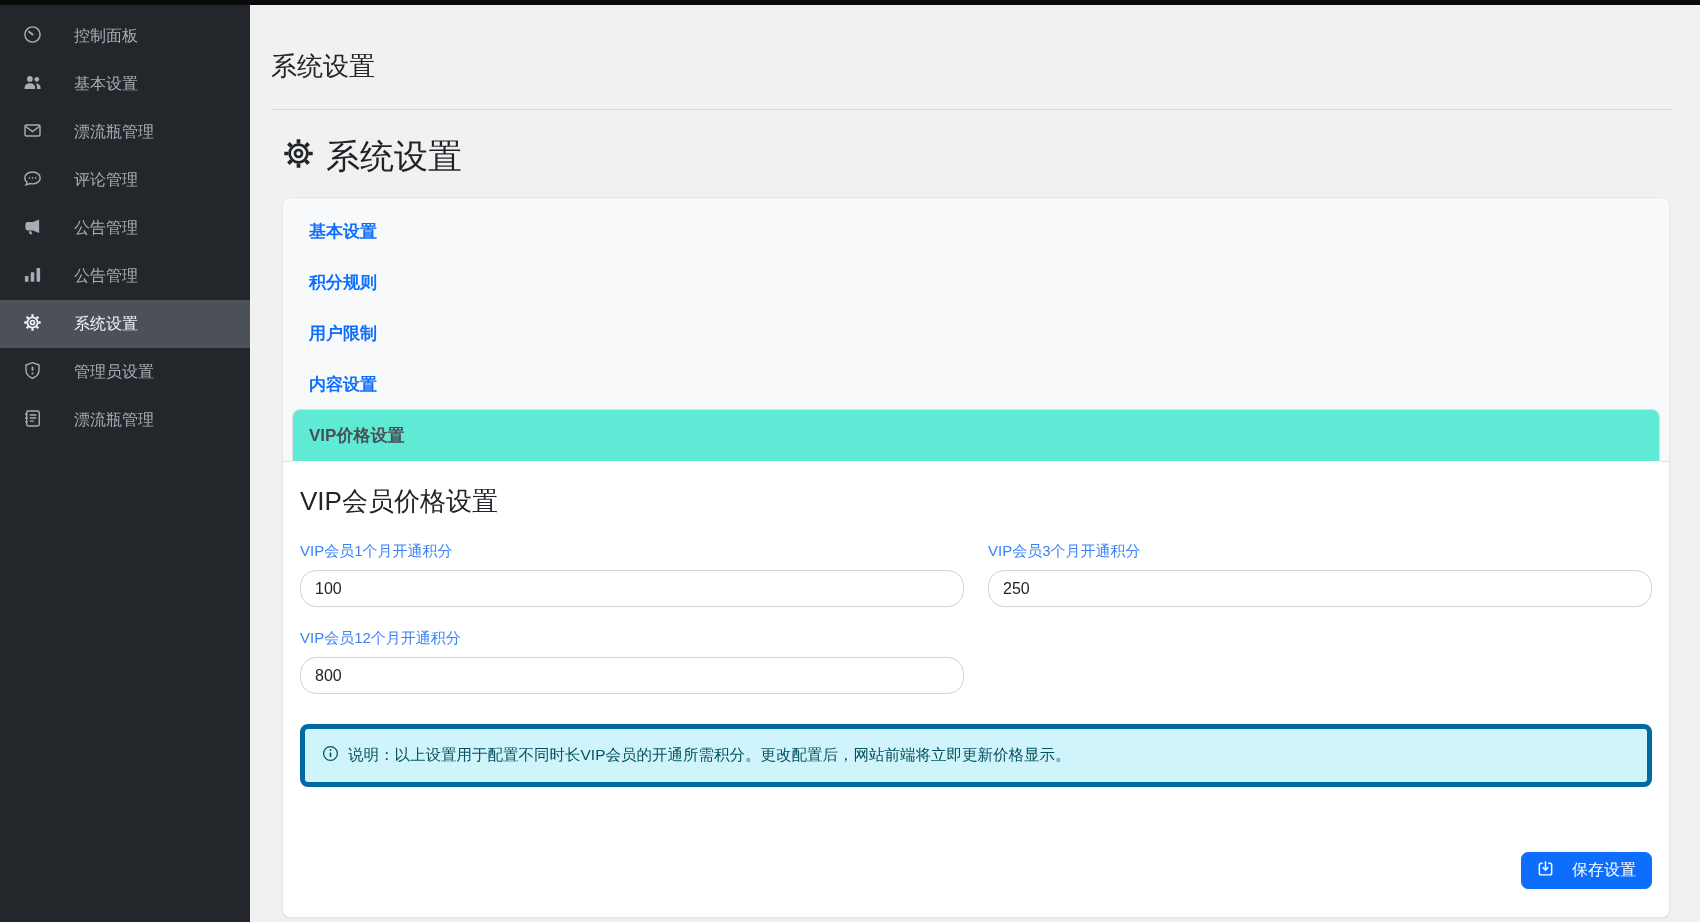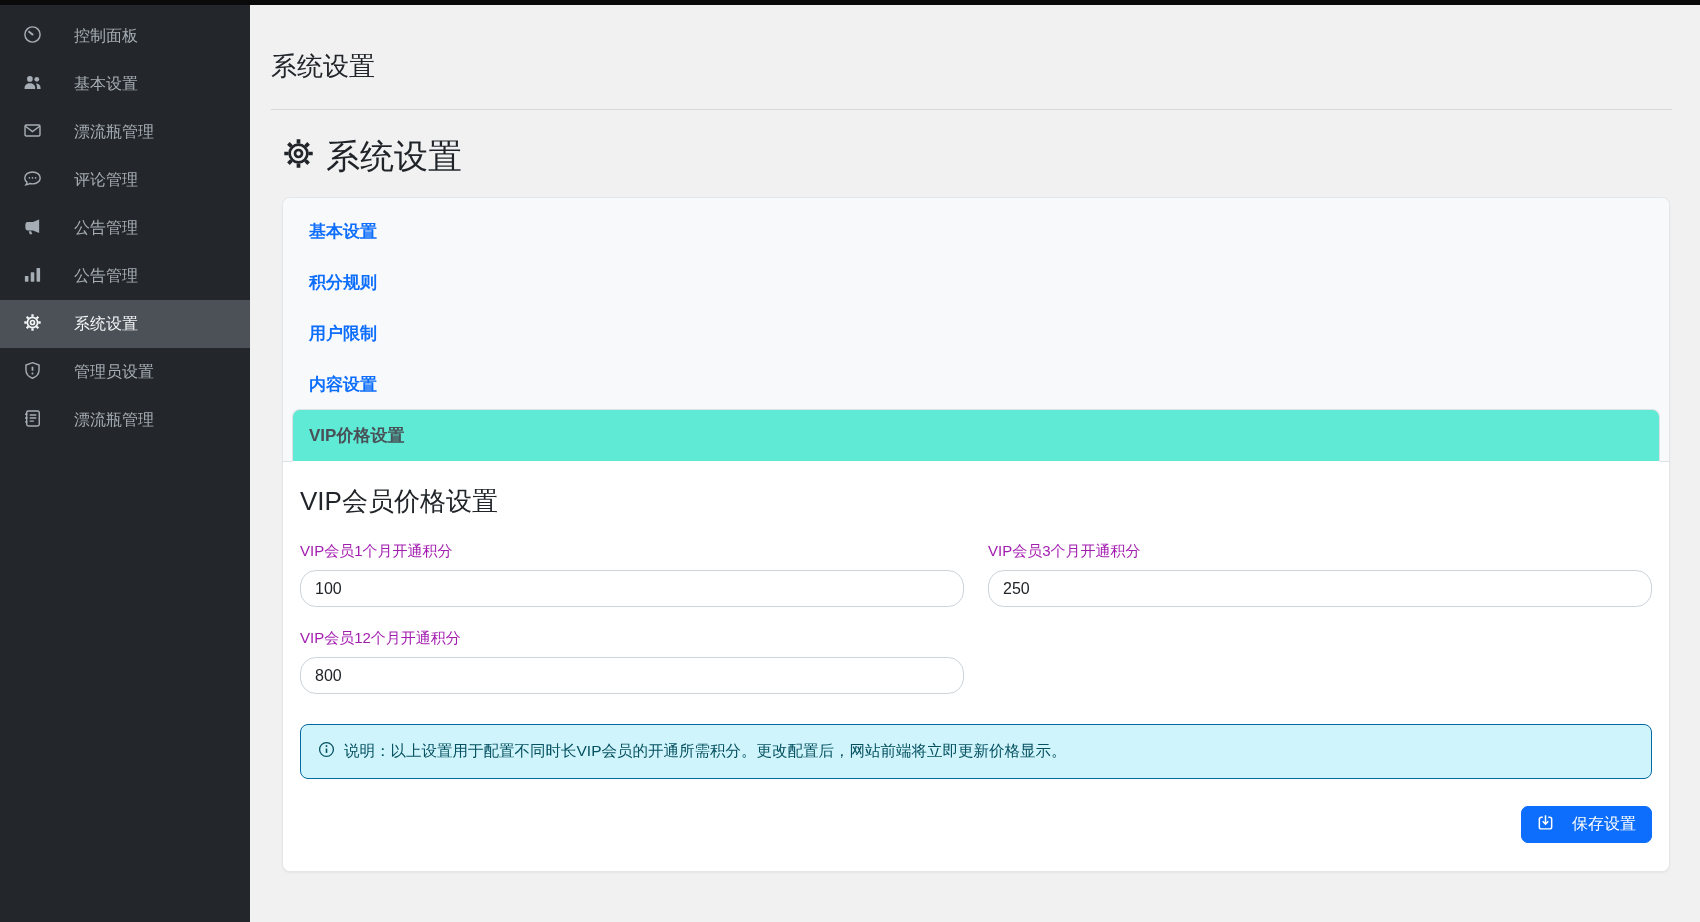--- a/index.html
+++ b/index.html
@@ -65,42 +65,42 @@
     background: #5eead4; color: #495057;
     border: 1px solid #dee2e6; border-bottom: 1px solid #fff;
     border-radius: 8px 8px 0 0;
   }
   .card-body { padding: 22px 17px 28px 17px; }
   .section-title { font-size: 26px; color: #212529; }
   .form-grid {
     display: grid; grid-template-columns: 1fr 1fr;
     column-gap: 24px; row-gap: 22px; margin-top: 23px;
   }
-  .field label { display: block; font-size: 15px; color: #a21caf; margin-bottom: 9px; }
+  .field label { display: block; font-size: 15px; color: #3b82f6; margin-bottom: 9px; }
   .field input {
     width: 100%; height: 37px; padding: 0 14px;
     font-size: 16px; color: #212529;
     border: 1px solid #ced4da; border-radius: 16px;
     outline: none; background: #fff; font-family: inherit;
   }
   .alert {
     margin-top: 30px;
     display: flex; align-items: center; gap: 9px;
-    background: #cff4fc; border: 1px solid #0369a1;
+    background: #cff4fc; border: 5px solid #0369a1;
     color: #055160; border-radius: 8px;
     padding: 16px 17px; font-size: 15.5px;
   }
   .alert svg { width: 17px; height: 17px; flex: none; }
   .footer-row { margin-top: 27px; display: flex; justify-content: flex-end; }
   .btn-primary {
     display: flex; align-items: center; gap: 18px;
     background: #0d6efd; color: #fff;
     border: 1px solid #0d6efd; border-radius: 7px;
     height: 37px; padding: 0 15px;
-    font-size: 16px; cursor: pointer; font-family: inherit;
+    font-size: 16px; cursor: pointer; font-family: inherit; margin-top: 38px;
   }
   .btn-primary svg { width: 17px; height: 17px; }
 </style>
 </head>
 <body>
 
 <div class="topbar"></div>
 
 <nav class="sidebar">
 

